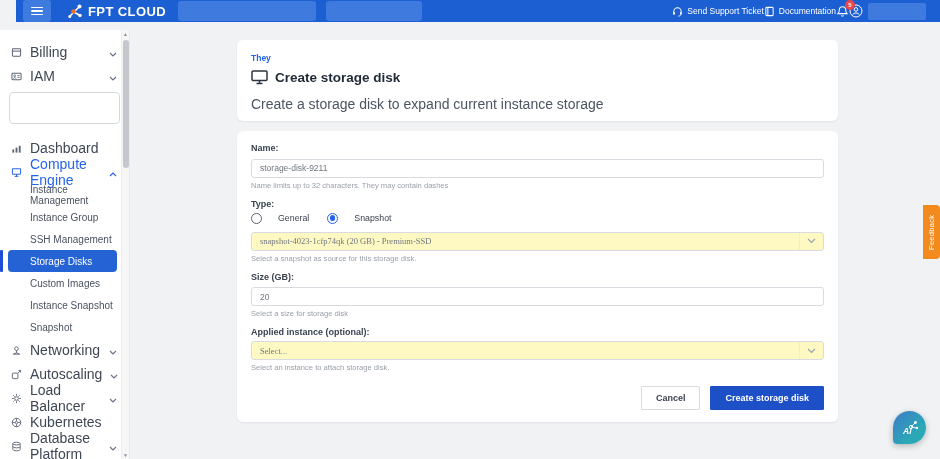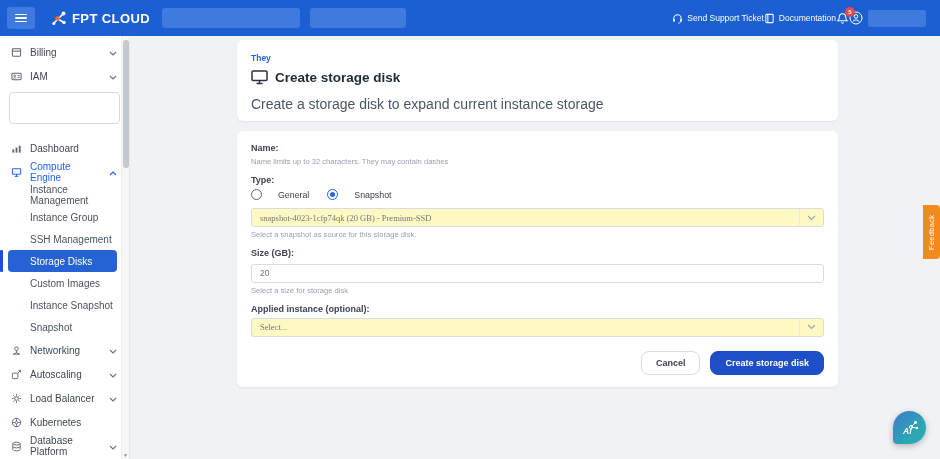--- a/index.html
+++ b/index.html
@@ -1,20 +1,20 @@
 <!DOCTYPE html>
 <html><head>
 <meta charset="utf-8">
 <style>
   * { margin:0; padding:0; box-sizing:border-box; }
   html,body { width:940px; height:459px; overflow:hidden; }
   body { font-family:"Liberation Sans", sans-serif; background:#f1f2f4; position:relative; }
 
   
-  .topbar { position:absolute; top:0; left:0; right:0; height:36px; background:#1b5fd3;
+  .topbar { position:absolute; top:0; left:16px; right:0; height:22px; background:#1b5fd3;
             display:flex; align-items:center; color:#fff; z-index:20; }
   .hamburger { width:28px; height:22px; background:#3f7ade; border:none; border-radius:3px;
                margin-left:7px; display:flex; flex-direction:column; justify-content:center;
                align-items:center; gap:2px; cursor:pointer; }
   .hamburger span { display:block; width:12px; height:1.5px; background:#fff; border-radius:1px; }
   .brand { display:flex; align-items:center; gap:5px; margin-left:16px; }
   .brand-text { font-size:13px; font-weight:bold; letter-spacing:.4px; }
   .redact { background:#3f7ade; border-radius:3px; height:20px; }
   .redact.r1 { width:138px; margin-left:12px; }
   .redact.r2 { width:96px;  margin-left:10px; }
@@ -24,21 +24,21 @@
   .badge { position:absolute; top:-5px; right:-6px; background:#e5484d; color:#fff;
            font-size:6px; min-width:10px; height:10px; line-height:10px; text-align:center;
            border-radius:5px; font-weight:bold; }
   .user-wrap { display:flex; align-items:center; gap:5px; cursor:pointer; }
   .user-redact { width:58px; height:17px; background:#3f7ade; border-radius:2px; }
 
   
   .sidebar { position:absolute; top:30px; left:0; width:130px; bottom:0; background:#fff;
              border-right:1px solid #e7e9ec; padding-top:10px; overflow:hidden; z-index:10; }
   .sb-item { height:24px; display:flex; align-items:center; gap:8px; padding:0 12px 0 11px;
-             font-size:10px; color:#3f4754; cursor:pointer; position:relative; }
+             font-size:14px; color:#3f4754; cursor:pointer; position:relative; }
   .sb-item .chev { margin-left:auto; }
   .sb-item.accent { color:#2563eb; }
   .sb-icon { flex:0 0 auto; display:flex; }
   .proj-box { margin:4px 9px 12px 9px; height:32px; border:1px solid #d4d9df; border-radius:4px;
               background:#fff; cursor:pointer; }
   .sb-sub { height:22px; display:flex; align-items:center; font-size:10px; color:#4a5260;
             margin:0 12px 0 8px; padding-left:22px; cursor:pointer; position:relative; border-radius:4px; }
   .sb-sub.active { background:#2563d4; color:#fff; }
   .sb-sub.active::before { content:""; position:absolute; left:-8px; top:0; width:3px; height:22px;
             background:#1d4ed8; border-radius:1px; }
@@ -70,21 +70,21 @@
   .radio { width:11px; height:11px; border-radius:50%; border:1.4px solid #5c6575; background:#fff; position:relative; }
   .radio.checked { border-color:#2563eb; }
   .radio.checked::after { content:""; position:absolute; left:1.8px; top:1.8px; width:5.4px; height:5.4px;
                           border-radius:50%; background:#2563eb; }
   .f-select { width:100%; height:19px; border:1px solid #d8dce1; border-radius:3px;
               display:flex; align-items:center; padding:0 0 0 8px; font-size:8.5px; color:#707781;
               background:#fef9c3; cursor:pointer;font-family:Liberation Serif, serif; }
   .sel-caret { margin-left:auto; height:100%; display:flex; align-items:center; gap:0;
                border-left:1px solid #e8eaed; padding:0 7px 0 7px; color:#9ca3af; }
   .btn-row { display:flex; justify-content:flex-end; gap:10px; margin-top:14px; }
-  .btn { font-family:"Liberation Sans",sans-serif; font-size:9px; border-radius:8px; cursor:pointer;
+  .btn { font-family:"Liberation Sans",sans-serif; font-size:9px; border-radius:1px; cursor:pointer;
          padding:6px 14px; font-weight:bold; }
   .btn.cancel { background:#fff; border:1px solid #d8dce1; color:#3b4350; }
   .btn.primary { background:#1d4fc7; border:1px solid #1d4fc7; color:#fff; }
 
   
   .feedback-tab { position:absolute; right:0; top:205px; width:17px; height:54px; background:#f28a1d;
                   border-radius:4px 0 0 4px; color:#fff; font-size:7.5px; display:flex;
                   align-items:center; justify-content:center; cursor:pointer; z-index:30;
                   writing-mode:vertical-rl; transform:rotate(180deg); letter-spacing:.3px; }
   .ai-fab { position:absolute; right:14px; bottom:15px; width:33px; height:33px; border:none;
@@ -338,20 +338,21 @@
         <line x1="5.5" y1="13.5" x2="11.5" y2="13.5" stroke="#2b3440" stroke-width="1.5"></line>
       </svg>
       <h1 class="page-title">Create storage disk</h1>
     </div>
     <p class="page-subtitle">Create a storage disk to expand current instance storage</p>
   </section>
 
   <section class="card form-card">
 
     <div class="f-label">Name:</div>
+    <input class="f-input" type="text" value="storage-disk-9211" style="">
     <div class="f-help">Name limits up to 32 characters. They may contain dashes</div>
 
     <div class="f-label">Type:</div>
     <div class="radio-row">
       <label class="radio-opt">
         <span class="radio"></span>
         <span>General</span>
       </label>
       <label class="radio-opt">
         <span class="radio checked"></span>
@@ -375,20 +376,21 @@
 
     <div class="f-label">Applied instance (optional):</div>
     <div class="f-select">
       <span>Select...</span>
       <span class="sel-caret">
         <svg width="9" height="6" viewBox="0 0 9 6">
             <path d="M1 1 L4.5 4.5 L8 1" fill="none" stroke="#9ca3af" stroke-width="1.2"></path>
           </svg>
       </span>
     </div>
+    <div class="f-help">Select an instance to attach storage disk.</div>
 
     <div class="btn-row">
       <button class="btn cancel">Cancel</button>
       <button class="btn primary">Create storage disk</button>
     </div>
 
   </section>
 </main>
 
 <div class="feedback-tab">

